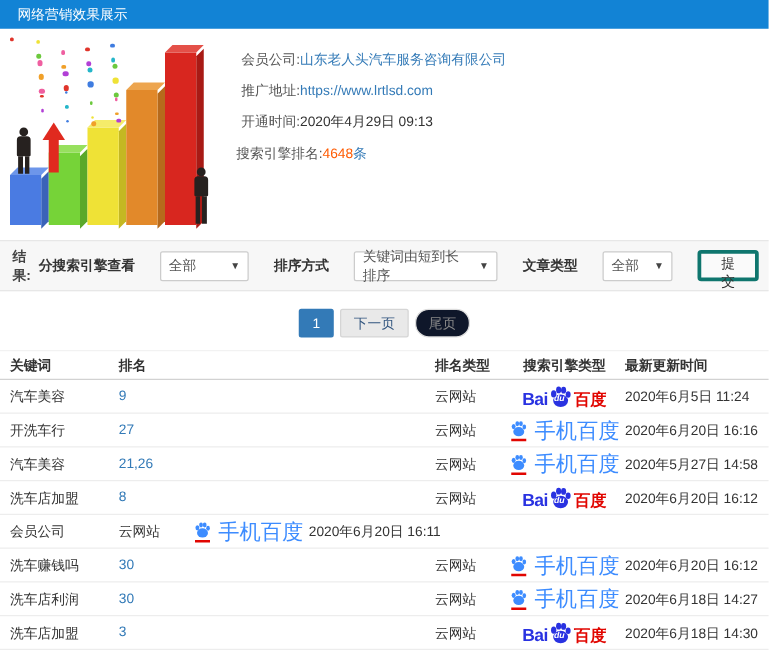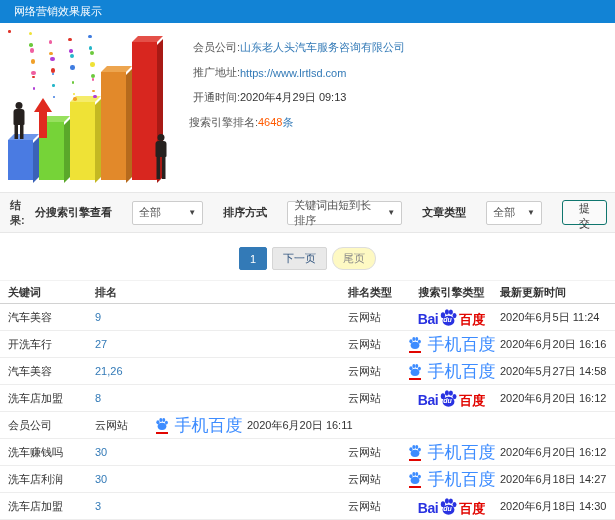--- a/index.html
+++ b/index.html
@@ -39,30 +39,30 @@
   
   .filterbar { height:41px; background:#f7f7f7; border-top:1px solid #e7e7e7; border-bottom:1px solid #e7e7e7;
     display:flex; align-items:center; padding:0 8px 0 10px; margin-top:2px; }
   .result-label { font-weight:bold; color:#444; }
   .filter-controls { margin-left:auto; display:flex; align-items:center; gap:20px; }
   .flabel { font-weight:bold; color:#333; white-space:nowrap; }
   .selbox { height:24px; background:#fff; border:1px solid #ccc; border-radius:2px; display:flex;
     align-items:center; padding:0 6px; color:#555; cursor:pointer; }
   .selbox .caret { margin-left:auto; font-size:8px; color:#444; padding-left:6px; }
   .sel-engine { width:74px; } .sel-sort { width:120px; } .sel-article { width:58px; }
-  .btn-submit { height:25px; padding:0 11px; background:#fafafa; border:1px solid #0f766e; border-radius:3px;
+  .btn-submit { height:25px; padding:0 11px; background:#fafafa; border:3px solid #0f766e; border-radius:3px;
     color:#333; cursor:pointer; font-size:11px; }
 
   
   .pager { display:flex; justify-content:center; align-items:center; gap:5px; margin:14px 0 10px 0; }
   .pbtn { height:23px; min-width:24px; display:flex; align-items:center; justify-content:center;
     padding:0 10px; border:1px solid #ddd; border-radius:2px; cursor:pointer; }
   .pbtn.active { background:#337ab7; border-color:#337ab7; color:#fff; }
   .pbtn.next { background:#e9e9e9; border-color:#d5d5d5; color:#31557f; }
-  .pbtn.last { background:#fef9c3; color:#888;border-radius:11px; }
+  .pbtn.last { background:#0f172a; color:#888;border-radius:11px; }
 
   
   .tbl { width:615px; }
   .trow { display:flex; align-items:center; height:27px; padding-left:8px; border-bottom:1px solid #ededed; }
   .thead { height:24px; font-weight:bold; color:#333; border-top:1px solid #f2f2f2; border-bottom:1px solid #d2d2d2; }
   .c-kw { width:87px; } .c-rank { width:253px; } .c-rt { width:55px; }
   .c-eng { width:97px; display:flex; justify-content:center; align-items:center; }
   .c-time { flex:1; }
   .c-rank.val { color:#337ab7; cursor:pointer; }
 

